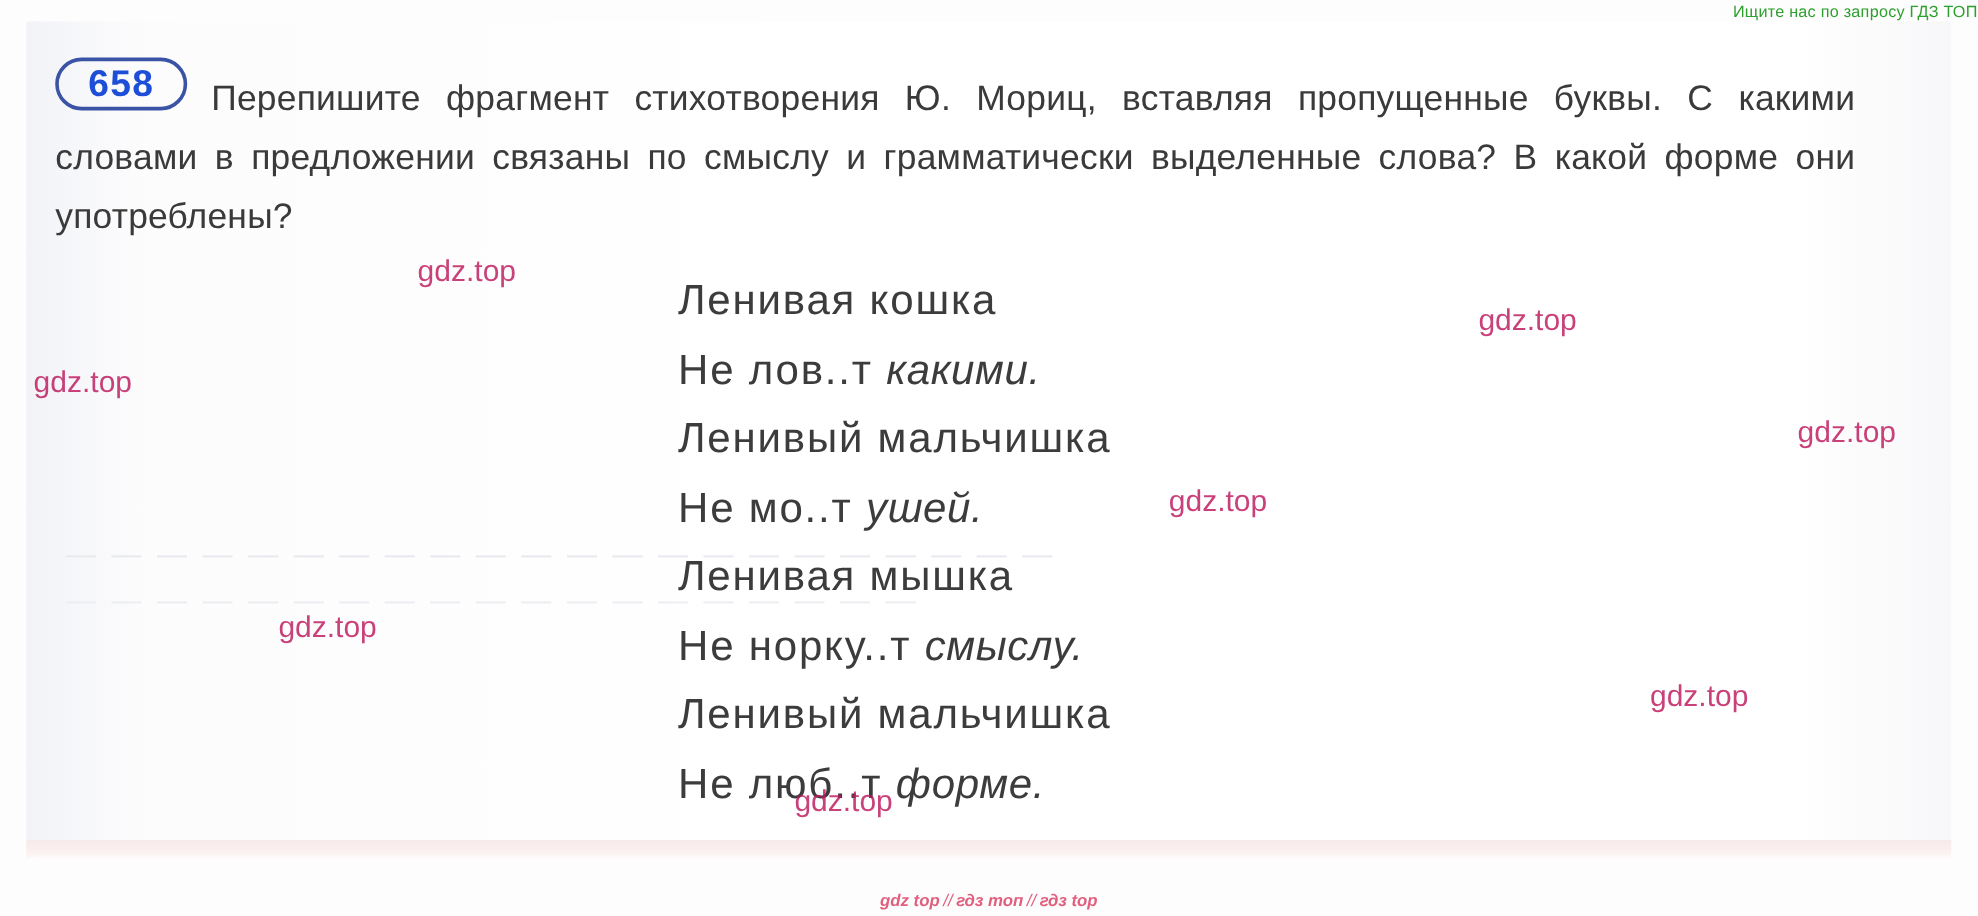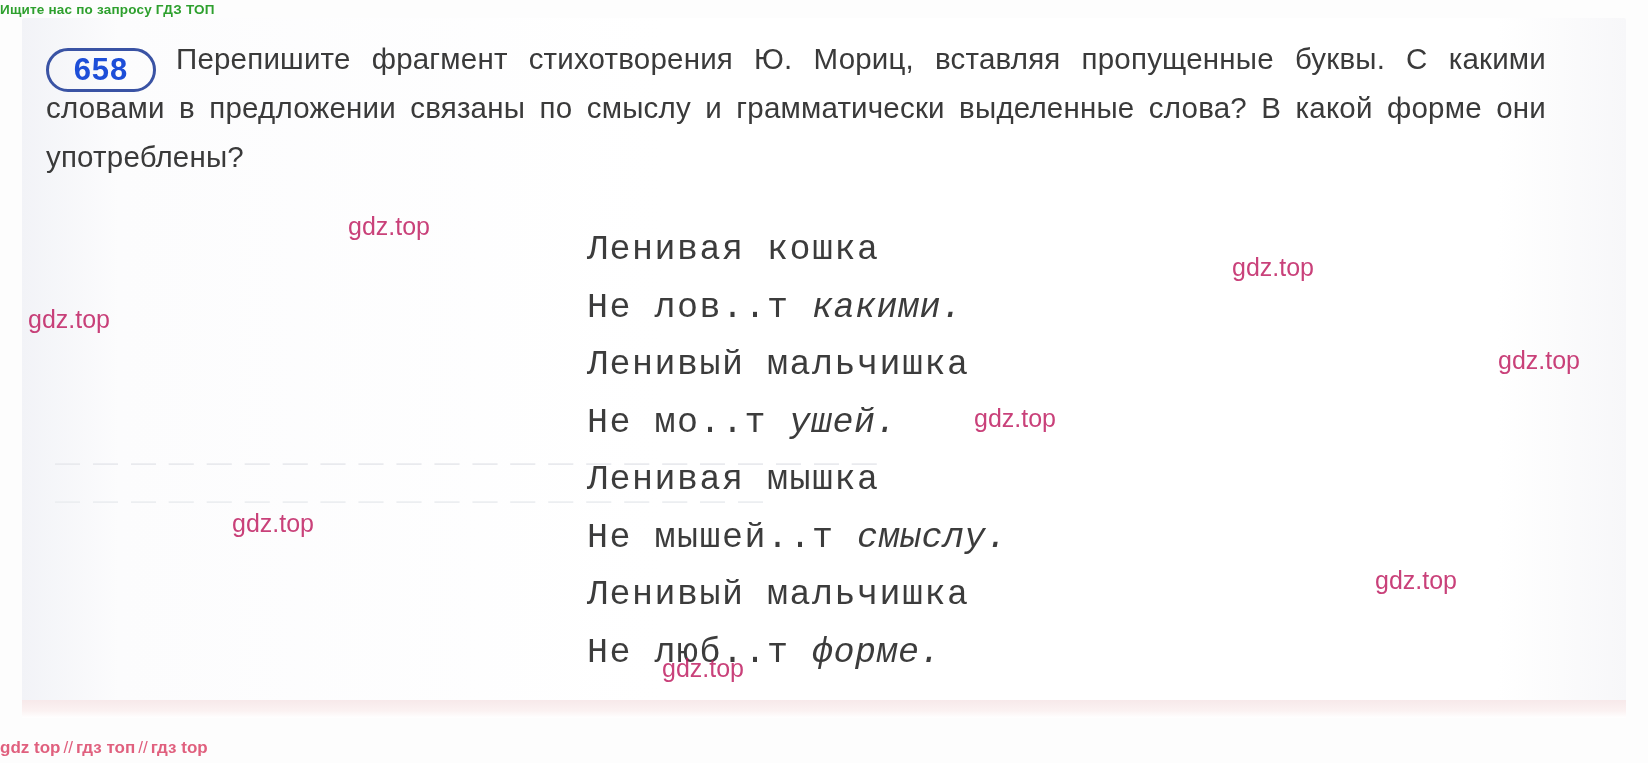--- a/index.html
+++ b/index.html
@@ -60,36 +60,38 @@
     height: 18px;
     background: linear-gradient(180deg, #f7e9ea 0%, #fbf2f2 60%, #ffffff 100%);
   }
 
   
   .promo-top {
     position: absolute;
     top: 2px;
     left: 0;
     width: 100%;
-    text-align: left;
+    text-align: right;
     font-size: 13.5px;
-    font-weight: bold;
+    font-weight: normal;
     color: #2ea02e;
     letter-spacing: 0.2px;
   }
 
   
   .promo-bottom {
     position: absolute;
     bottom: 5px;
     left: 0;
     width: 100%;
-    font-size: 17px;
+    text-align: center;
+    font-size: 14px;
     font-weight: bold;
     color: #e0607e;
+    font-style: italic;
   }
   .promo-bottom .sep {
     color: #e0607e;
     font-weight: normal;
     padding: 0 3px;
   }
 
   
   .ex-number {
     position: absolute;
@@ -107,45 +109,44 @@
     font-weight: bold;
     color: #1d4ed8;
     letter-spacing: 1px;
     background: transparent;
   }
 
   
   .task {
     position: absolute;
     left: 46px;
-    top: 34px;
+    top: 58px;
     width: 1500px;
     font-size: 29.5px;
     line-height: 49px;
     color: #3a3a3a;
     text-align: justify;
     letter-spacing: 0.2px;
   }
   .task .indent-pad {
     display: inline-block;
     width: 130px;
   }
 
   
   .poem {
     position: absolute;
     left: 565px;
     top: 222px;
-    font-family: Liberation Mono, monospace;
+    font-family: Liberation Sans, sans-serif;
     font-size: 35px;
     line-height: 57.5px;
     color: #3c3c3c;
     letter-spacing: 1.5px;
     white-space: nowrap;
-    margin-left: 22px;
   }
   .poem .it {
     font-style: italic;
     letter-spacing: 0.5px;
   }
 
   
   .wm {
     position: absolute;
     font-family: "Liberation Sans", sans-serif;
@@ -173,21 +174,21 @@
   <div class="ex-number">658</div>
 
   <div class="task"><span class="indent-pad"></span><span>Перепишите фрагмент стихотворения Ю. Мориц, вставляя пропущенные буквы. С какими словами в предложении связаны по смыслу и грамматически выделенные слова? В какой форме они употреблены?</span></div>
 
   <div class="poem">
       <div><span>Ленивая кошка</span></div>
       <div><span>Не лов..т </span><span class="it">какими.</span></div>
       <div><span>Ленивый мальчишка</span></div>
       <div><span>Не мо..т </span><span class="it">ушей.</span></div>
       <div><span>Ленивая мышка</span></div>
-      <div><span>Не мышей..т </span><span class="it">смыслу.</span></div>
+      <div><span>Не норку..т </span><span class="it">смыслу.</span></div>
       <div><span>Ленивый мальчишка</span></div>
       <div><span>Не люб..т </span><span class="it">форме.</span></div>
     </div>
 
   <div id="wm-layer">
       <div class="wm" style="left: 348px; top: 212px;">gdz.top</div>
       <div class="wm" style="left: 1232px; top: 253px;">gdz.top</div>
       <div class="wm" style="left: 28px; top: 305px;">gdz.top</div>
       <div class="wm" style="left: 1498px; top: 346px;">gdz.top</div>
       <div class="wm" style="left: 974px; top: 404px;">gdz.top</div>

